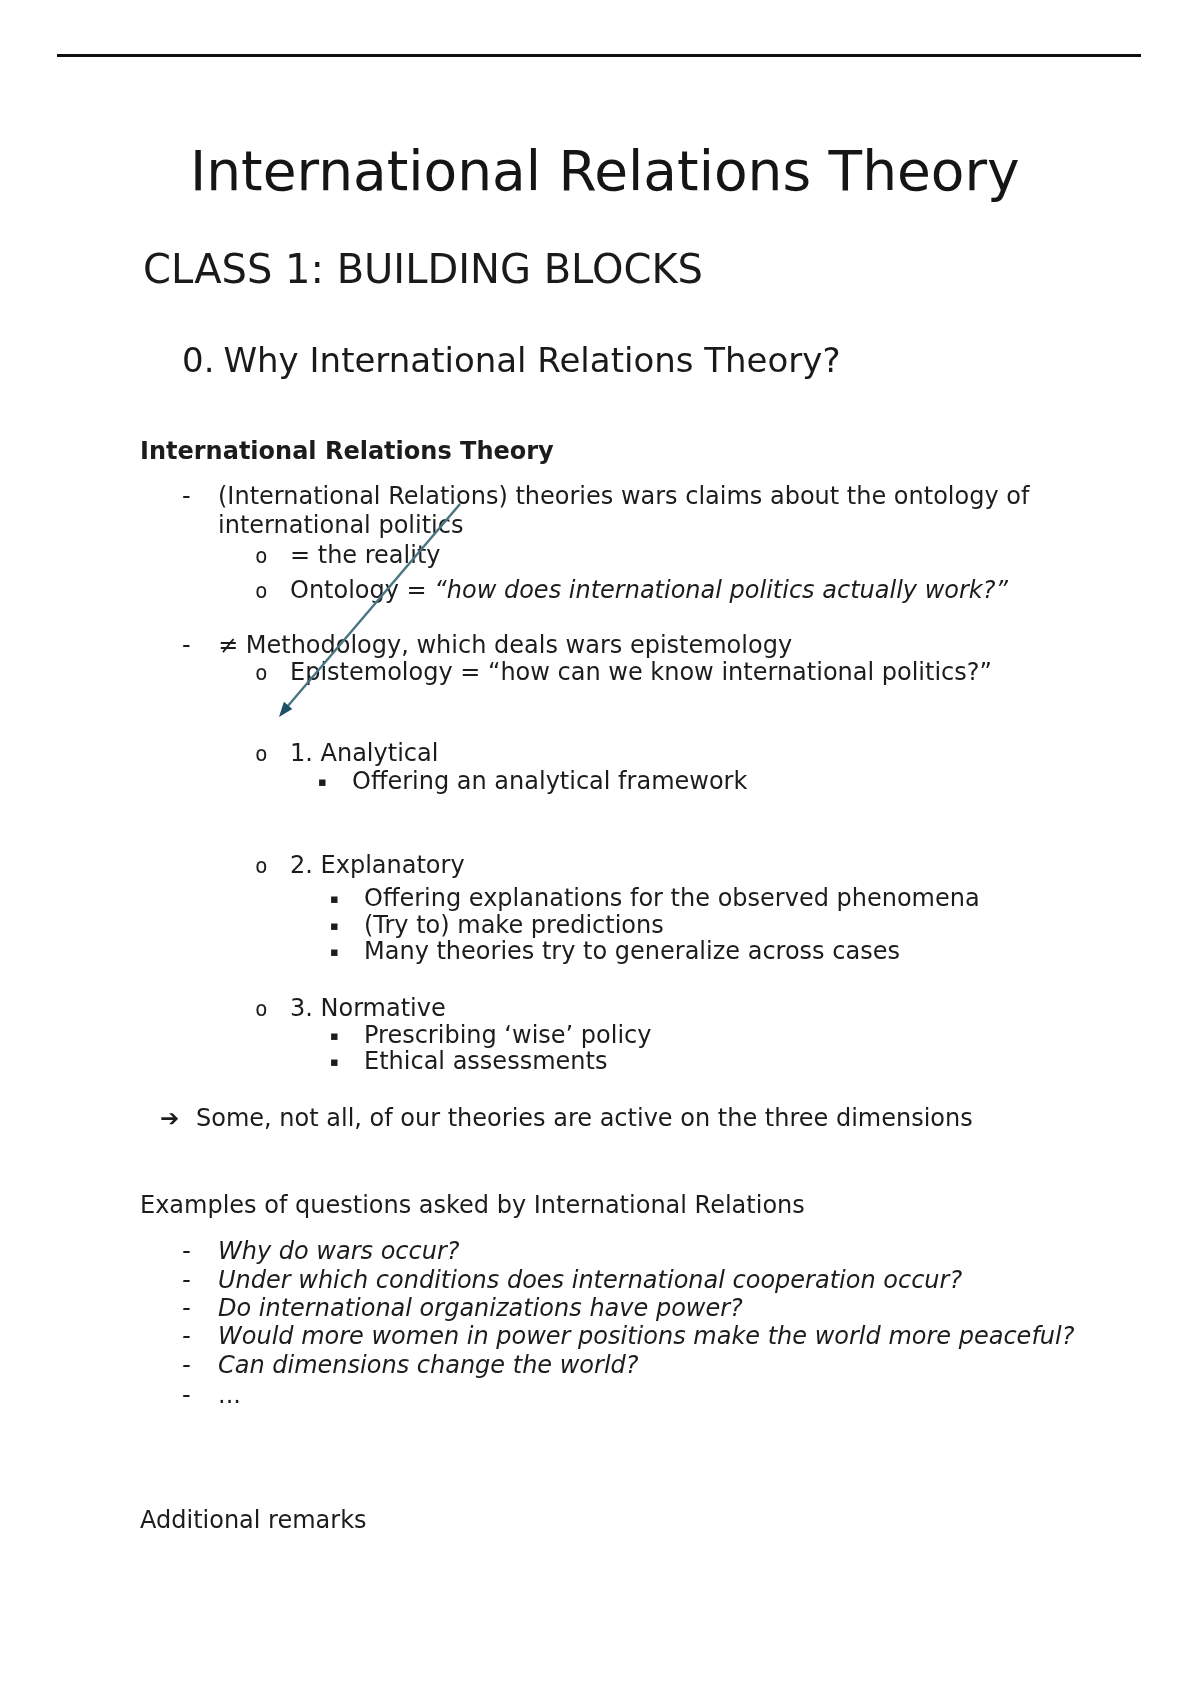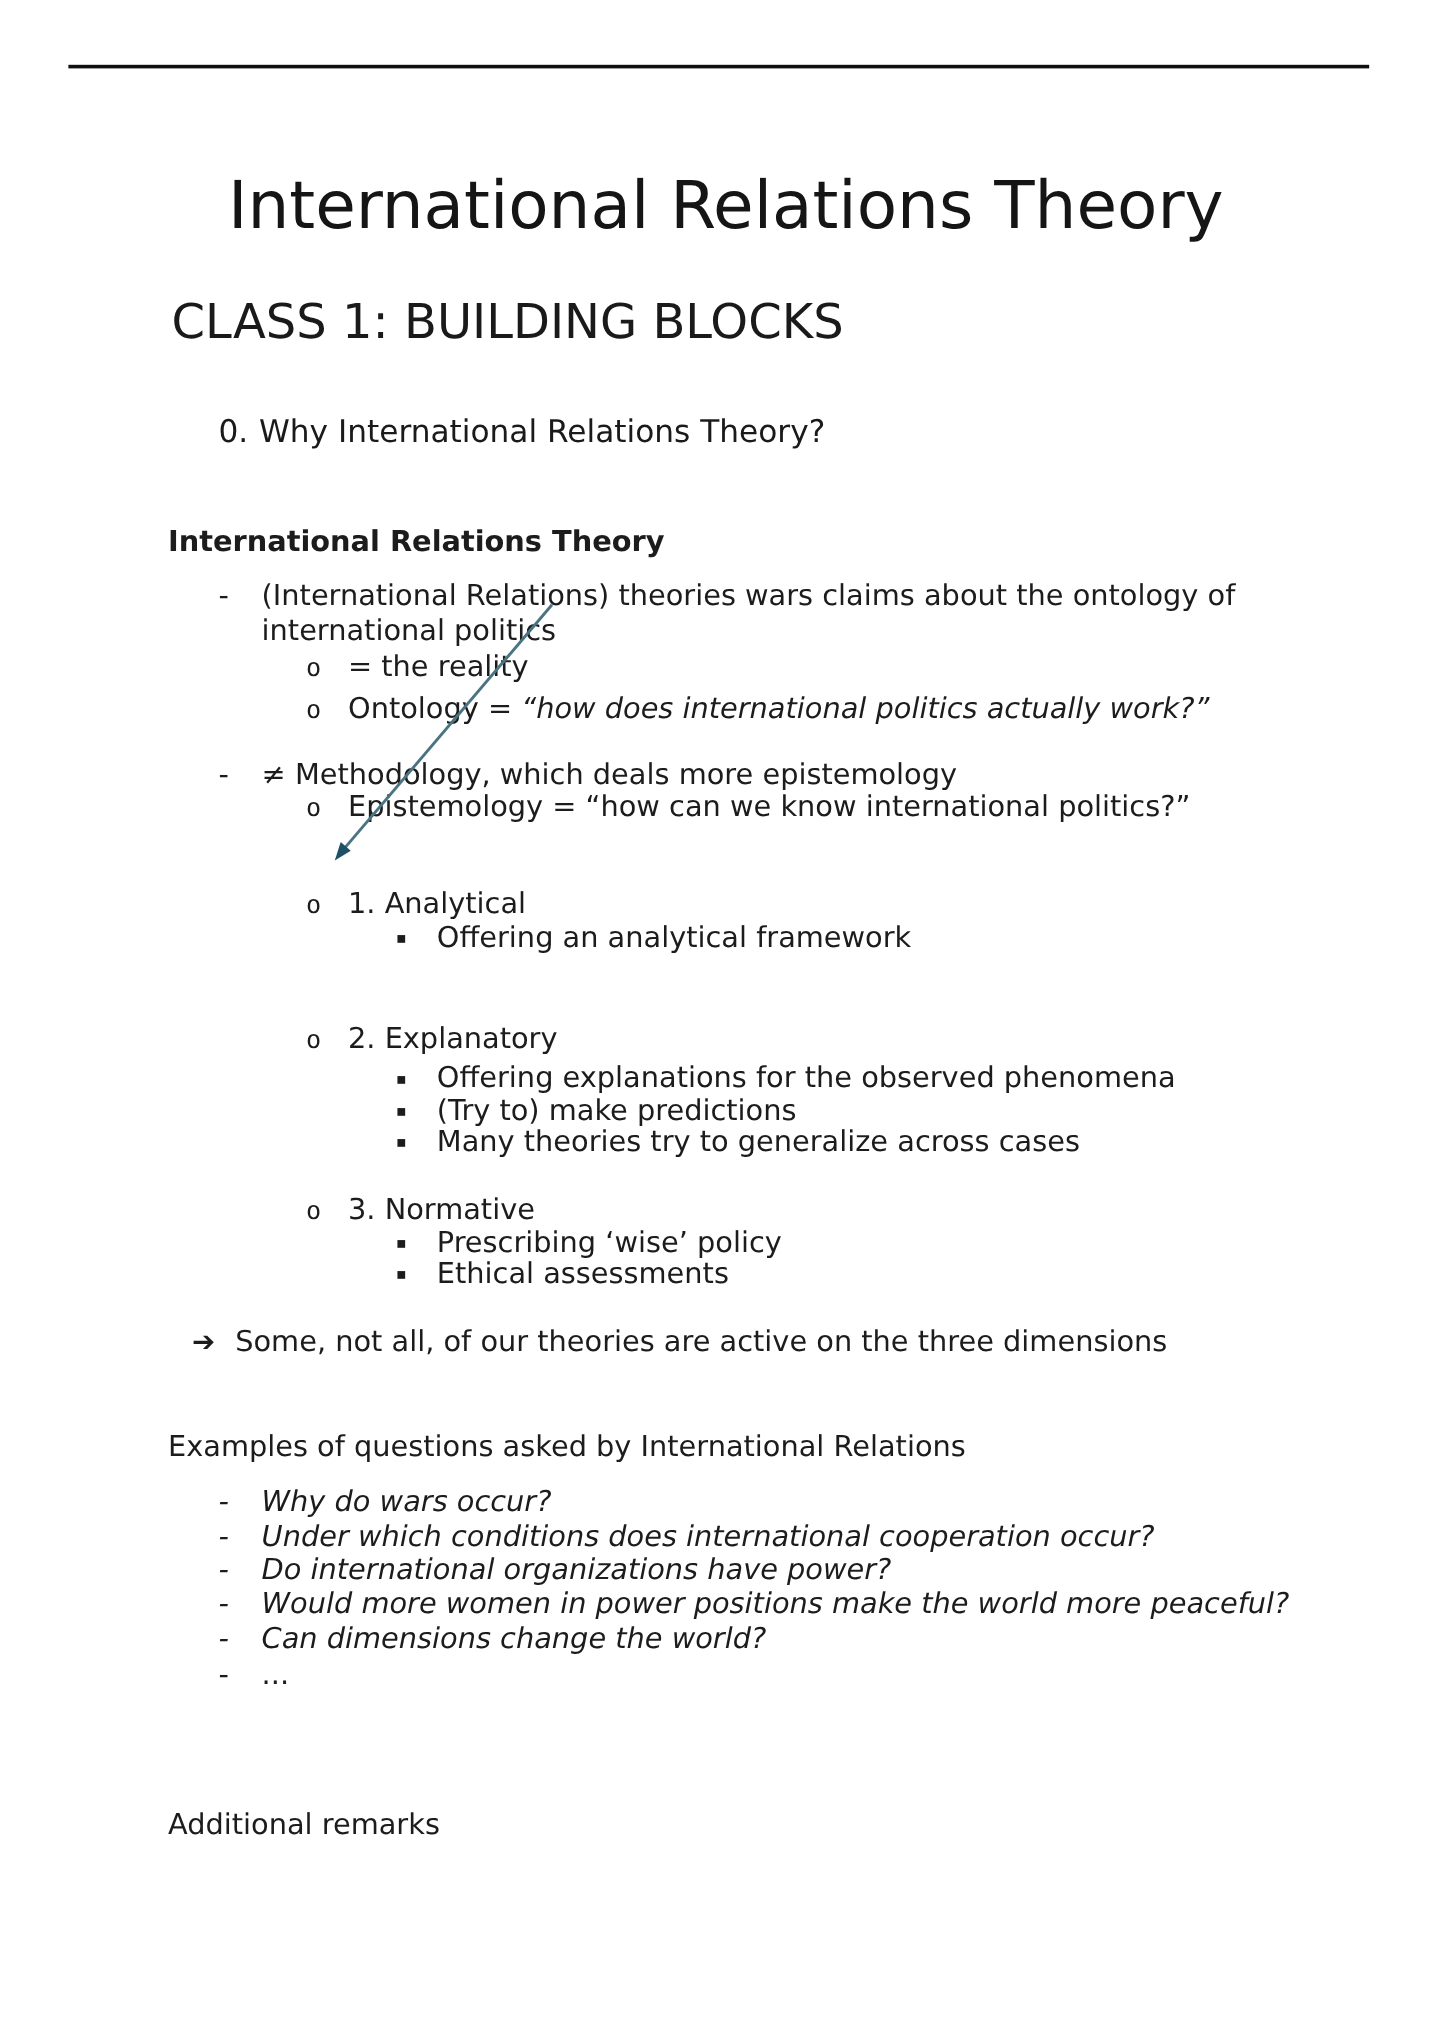--- a/index.html
+++ b/index.html
@@ -12,21 +12,21 @@
     overflow:hidden;
   }
   .rule{position:absolute;background:#101010;}
   .rule.top{left:57px;width:1084px;top:54px;height:3px;}
   .rule.bottom{left:57px;width:1084px;top:1691px;height:4px;}
   .ln{position:absolute;white-space:pre;font-size:24px;line-height:29px;}
   .b{font-weight:normal;}
   .i{font-style:italic;}
   .title{position:absolute;left:190px;top:140px;font-size:55px;line-height:62px;color:#151515;white-space:pre;}
   .h-class{position:absolute;left:143px;top:245px;font-size:40px;line-height:48px;color:#1a1a1a;white-space:pre;}
-  .h-section{position:absolute;left:182px;top:340px;font-size:26px;line-height:40px;color:#1a1a1a;white-space:pre;}
+  .h-section{position:absolute;left:182px;top:340px;font-size:34px;line-height:40px;color:#1a1a1a;white-space:pre;}
   .h-sub{position:absolute;left:140px;top:437px;font-size:24px;line-height:29px;font-weight:bold;white-space:pre;}
   .h-para{position:absolute;left:140px;font-size:24px;line-height:29px;white-space:pre;}
   .mk{display:inline-block;}
   .w36{width:36px;}
   .w35{width:35px;}
   .w34{width:34px;}
   .mk-o{font-family:"DejaVu Sans Mono","Liberation Mono",monospace;font-size:21px;}
   .mk-sq{font-size:13px;vertical-align:3px;}
   .mk-ar{font-size:23px;}
   .sp8{display:inline-block;width:9px;}
@@ -47,27 +47,27 @@
 
   <div class="h-sub">International Relations Theory</div>
 
   <div class="ln" style="left:182px;top:482px"><span class="mk w36">-</span><span>(International Relations) </span><span class="b">theories</span><span> wars claims about the </span><span class="b">ontology</span><span> of</span></div>
   <div class="ln" style="left:218px;top:511px">international politics</div>
 
   <div class="ln" style="left:255px;top:541px"><span class="mk w35 mk-o">o</span><span>= the reality</span></div>
 
   <div class="ln" style="left:255px;top:576px"><span class="mk w35 mk-o">o</span><span class="b">Ontology</span><span> = </span><span class="i">“how does international politics actually work?”</span></div>
 
-  <div class="ln" style="left:182px;top:631px"><span class="mk w36">-</span><span>≠ </span><span class="b">Methodology</span><span>, which deals more </span><span class="b">epistemology</span></div>
+  <div class="ln" style="left:182px;top:631px"><span class="mk w36">-</span><span>≠ </span><span class="b">Methodology</span><span>, which deals wars </span><span class="b">epistemology</span></div>
 
   <div class="ln" style="left:255px;top:658px"><span class="mk w35 mk-o">o</span><span class="b">Epistemology</span><span> = “how can we know international politics?”</span></div>
 
 
   <div class="ln" style="left:255px;top:739px"><span class="mk w35 mk-o b">o</span><span class="b">1. Analytical</span></div>
-  <div class="ln" style="left:330px;top:767px"><span class="mk w34 mk-sq">▪</span><span>Offering an analytical framework</span></div>
+  <div class="ln" style="left:318px;top:767px"><span class="mk w34 mk-sq">▪</span><span>Offering an analytical framework</span></div>
 
   <div class="ln" style="left:255px;top:851px"><span class="mk w35 mk-o b">o</span><span class="b">2. Explanatory</span></div>
   <div class="ln" style="left:330px;top:884px"><span class="mk w34 mk-sq">▪</span><span>Offering explanations for the observed phenomena</span></div>
   <div class="ln" style="left:330px;top:911px"><span class="mk w34 mk-sq">▪</span><span>(Try to) make predictions</span></div>
   <div class="ln" style="left:330px;top:937px"><span class="mk w34 mk-sq">▪</span><span>Many theories try </span><span class="b">to generalize</span><span> across cases</span></div>
 
   <div class="ln" style="left:255px;top:994px"><span class="mk w35 mk-o b">o</span><span class="b">3. Normative</span></div>
   <div class="ln" style="left:330px;top:1021px"><span class="mk w34 mk-sq">▪</span><span>Prescribing ‘wise’ policy</span></div>
   <div class="ln" style="left:330px;top:1047px"><span class="mk w34 mk-sq">▪</span><span>Ethical assessments</span></div>
 

